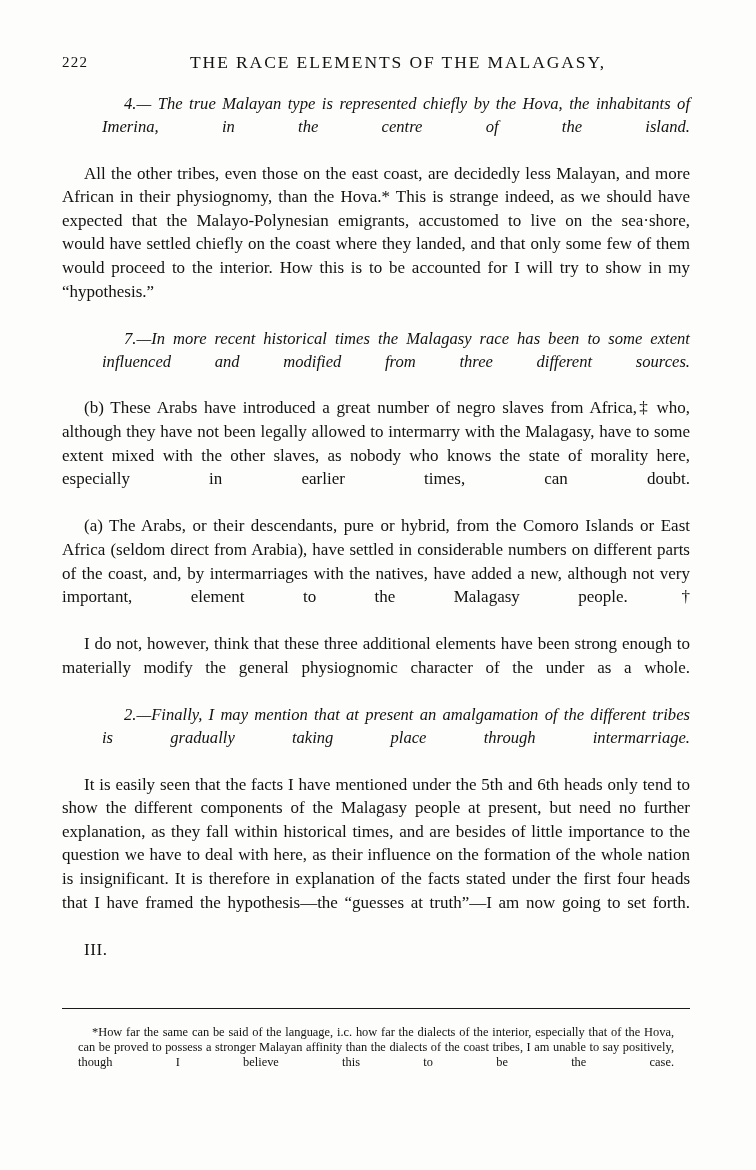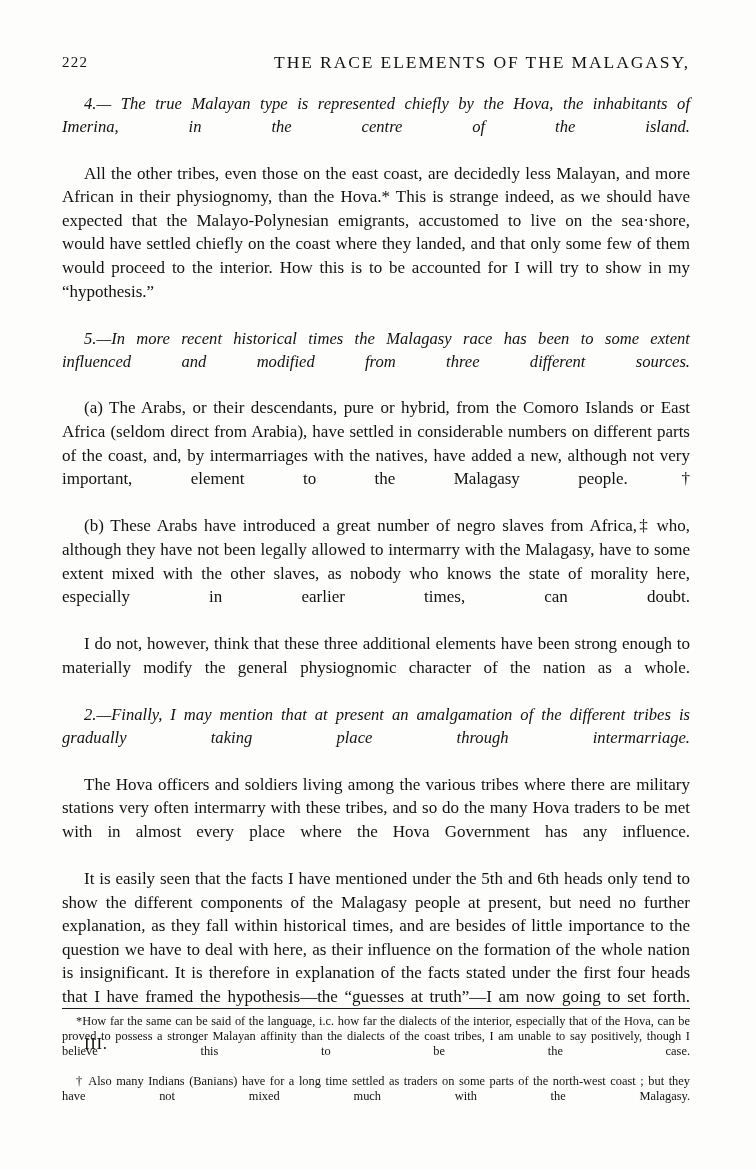--- a/index.html
+++ b/index.html
@@ -34,21 +34,21 @@
     font-size: 15px;
     letter-spacing: 1.2px;
     font-family: "Liberation Serif", "DejaVu Serif", serif;
     text-align: right;
   }
   .head-title {
     position: absolute;
     left: 0;
     top: 0;
     width: 628px;
-    text-align: right;
+    text-align: center;
     font-size: 17.5px;
     letter-spacing: 1.9px;
     padding-left: 44px;
     box-sizing: border-box;
     white-space: nowrap;
   }
 
   
   .textblock {
     position: absolute;
@@ -65,20 +65,21 @@
     text-justify: inter-word;
     text-indent: 22px;
     word-spacing: 0.4px;
     hyphens: none;
   }
   p.para.ital {
     font-style: italic;
     font-size: 16.6px;
     line-height: 23.2px;
     word-spacing: 1.1px;
+    margin-left: 40px;
   }
   
   p.para:after {
     content: "";
     display: inline-block;
     width: 100%;
   }
 
   
   .section-head {
@@ -98,21 +99,21 @@
     width: 628px;
   }
   .fn-rule {
     width: 628px;
     height: 0;
     border: 0;
     border-top: 1.6px solid #1a1a1a;
     margin: 0 0 5px 0;
   }
   p.footnote {
-    margin: 0;
+    margin: 16px;
     font-size: 12.4px;
     line-height: 14.9px;
     text-align: justify;
     text-justify: inter-word;
     text-indent: 14px;
     word-spacing: 0.3px;
   }
   p.footnote:after {
     content: "";
     display: inline-block;
@@ -133,41 +134,39 @@
     <span class="folio">222</span>
     <span class="head-title">THE RACE ELEMENTS OF THE MALAGASY,</span>
   </div>
 
   <div class="textblock">
 
     <p class="para ital">4.— The true Malayan type is represented chiefly by the Hova, the inhabitants of Imerina, in the centre of the island.</p>
 
     <p class="para">All the other tribes, even those on the east coast, are decidedly less Malayan, and more African in their physiognomy, than the Hova.*   This is strange indeed, as we should have expected that the Malayo-Polynesian emigrants, accustomed to live on the sea·shore, would have settled chiefly on the coast where they landed, and that only some few of them would proceed to the interior.   How this is to be accounted for I will try to show in my “hypothesis.”</p>
 
-    <p class="para ital">5.—In more recent historical times the Malagasy race has been to some extent influenced and modified from three different sources.</p>
+    <p class="para ital">7.—In more recent historical times the Malagasy race has been to some extent influenced and modified from three different sources.</p>
+
+    <p class="para">(b) These Arabs have introduced a great number of negro slaves from Africa,‡ who, although they have not been legally allowed to intermarry with the Malagasy, have to some extent mixed with the other slaves, as nobody who knows the state of morality here, especially in earlier times, can doubt.</p>
 
     <p class="para">(a) The Arabs, or their descendants, pure or hybrid, from the Comoro Islands or East Africa (seldom direct from Arabia), have settled in considerable numbers on different parts of the coast, and, by intermarriages with the natives, have added a new, although not very important, element to the Malagasy people.†</p>
 
-    <p class="para">(b) These Arabs have introduced a great number of negro slaves from Africa,‡ who, although they have not been legally allowed to intermarry with the Malagasy, have to some extent mixed with the other slaves, as nobody who knows the state of morality here, especially in earlier times, can doubt.</p>
 
-
-    <p class="para">I do not, however, think that these three additional elements have been strong enough to materially modify the general physiognomic character of the nation as a whole.</p>
+    <p class="para">I do not, however, think that these three additional elements have been strong enough to materially modify the general physiognomic character of the under as a whole.</p>
 
     <p class="para ital">2.—Finally, I may mention that at present an amalgamation of the different tribes is gradually taking place through intermarriage.</p>
 
-    <p class="para">The Hova officers and soldiers living among the various tribes where there are military stations very often intermarry with these tribes, and so do the many Hova traders to be met with in almost every place where the Hova Government has any influence.</p>
 
     <p class="para">It is easily seen that the facts I have mentioned under the 5th and 6th heads only tend to show the different components of the Malagasy people at present, but need no further explanation, as they fall within historical times, and are besides of little importance to the question we have to deal with here, as their influence on the formation of the whole nation is insignificant.   It is therefore in explanation of the facts stated under the first four heads that I have framed the hypothesis—the “guesses at truth”—I am now going to set forth.</p>
 
     <p class="para section-head">III.</p>
 
   </div>
 
   <div class="footnotes">
     <hr class="fn-rule">
 
     <p class="footnote"><span class="fn-mark">*</span><span>How far the same can be said of the language, i.c. how far the dialects of the interior, especially that of the Hova, can be proved to possess a stronger Malayan affinity than the dialects of the coast tribes, I am unable to say positively, though I believe this to be the case.</span></p>
 
-    <p class="footnote"><span class="fn-mark fn-dagger">†</span> <span>Also many Indians (Banians) have for a long time settled as traders on some parts of the north-west coast ; but they have not mixed much with the Malagasy.</span></p>
 
   </div>
 
 </div>
 
 </body></html>

